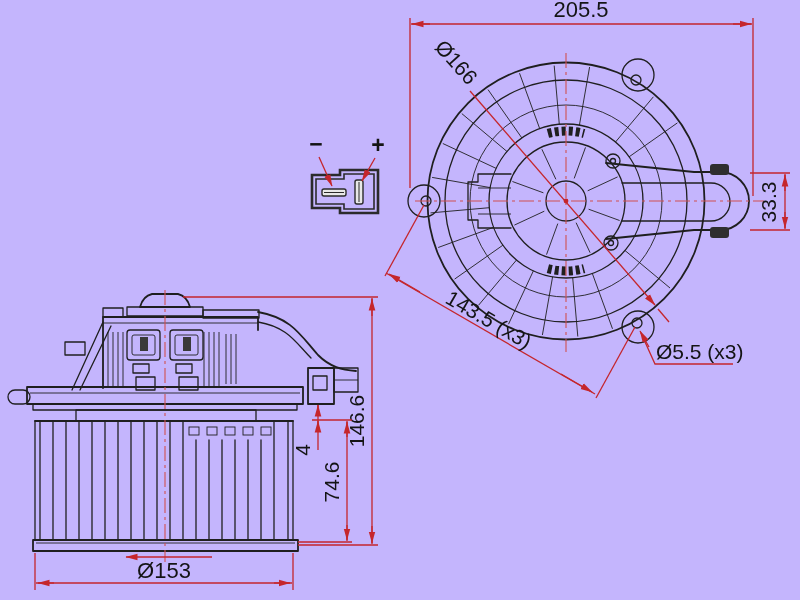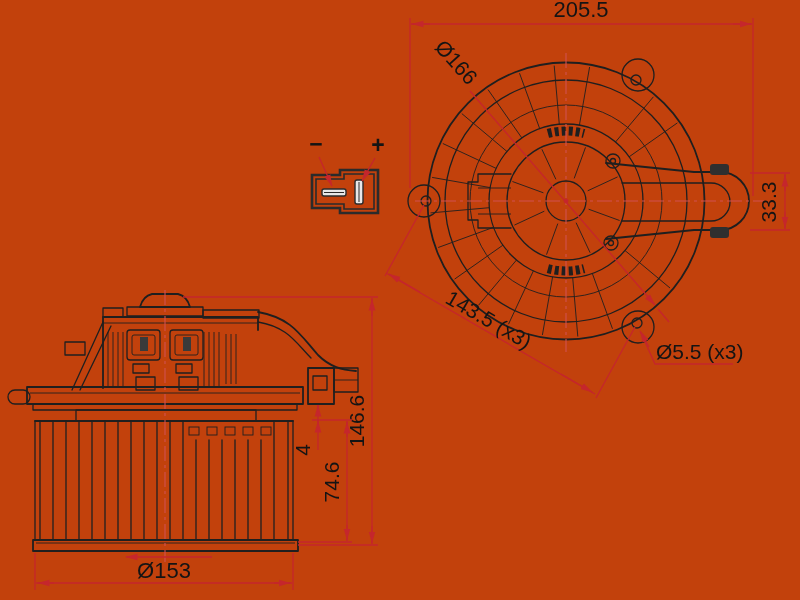--- a/index.html
+++ b/index.html
@@ -1,16 +1,16 @@
 <!DOCTYPE html>
 <html><head>
 <meta charset="utf-8">
 <style>
   html,body{margin:0;padding:0;background:#ffffff;}
-  .canvas{position:relative;width:800px;height:600px;background:#c2410c;overflow:hidden;
+  .canvas{position:relative;width:800px;height:600px;background:#c4b5fd;overflow:hidden;
           font-family:"Liberation Sans", sans-serif;}
   svg{display:block;}
   .ink   {stroke:#1f1f1f;fill:none;stroke-width:1.3;stroke-linecap:round;stroke-linejoin:round;}
   .ink2  {stroke:#1f1f1f;fill:none;stroke-width:1.8;stroke-linecap:round;stroke-linejoin:round;}
   .thin  {stroke:#1f1f1f;fill:none;stroke-width:0.9;}
   .dark  {stroke:#2b2b2b;fill:none;}
   .red   {stroke:#c5262c;fill:none;stroke-width:1.3;}
   .cl    {stroke:#d05050;fill:none;stroke-width:1.1;stroke-dasharray:15 4 3 4;}
   .teeth {stroke:#1f1f1f;fill:none;stroke-width:9;stroke-dasharray:4 3;}
   text.dim{fill:#141414;font-family:"Liberation Sans", sans-serif;font-size:21px;}

